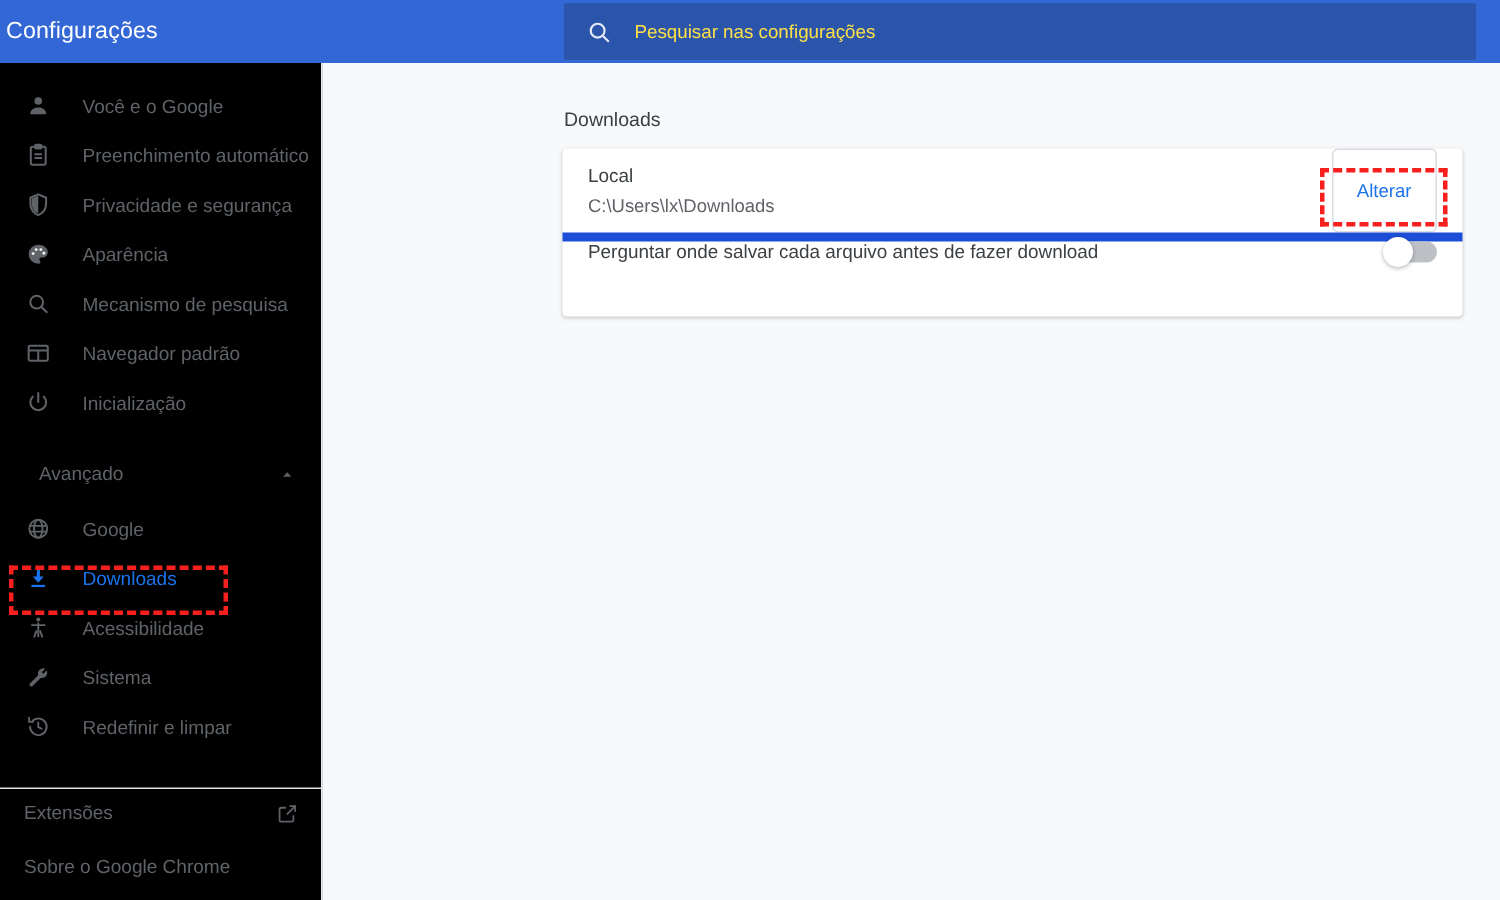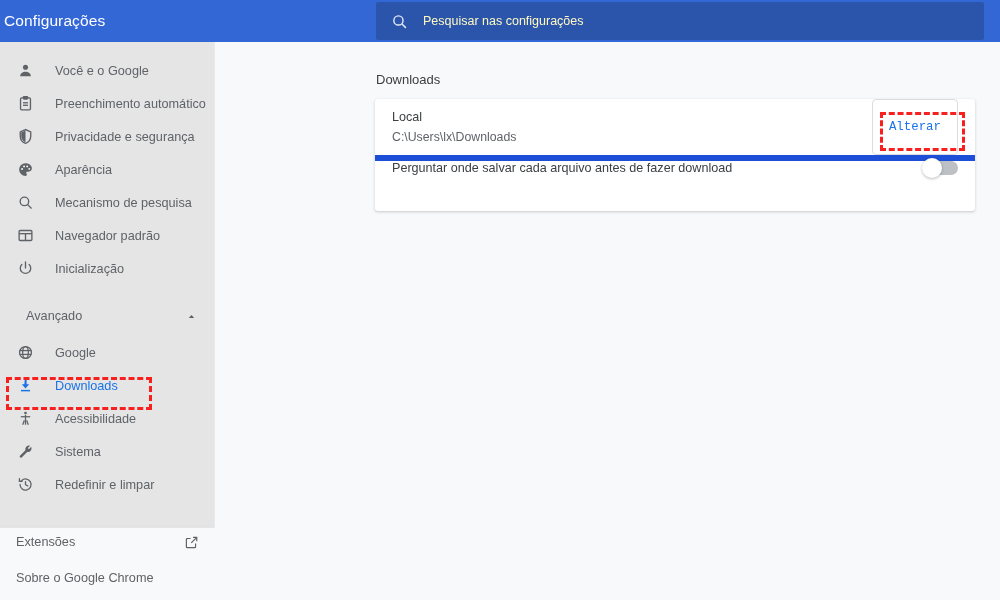--- a/index.html
+++ b/index.html
@@ -26,29 +26,29 @@
   }
   .search-box {
     position: absolute; left: 376px; top: 2px;
     width: 608px; height: 38px;
     background: #2b55ab;
     border-radius: 2px;
     display: flex; align-items: center;
   }
   .search-icon { margin-left: 15px; display: flex; align-items: center; }
   .search-placeholder {
-    color: #fef9c3; font-size: 12.5px;
+    color: #fde047; font-size: 12.5px;
     margin-left: 15px; white-space: nowrap;
   }
 
   
   .sidebar {
     position: absolute; left: 0; top: 42px;
-    width: 215px; height: 486px;
-    background: #e5e5e5;
+    width: 215px; height: 558px;
+    background: #000000;
     border-right: 1px solid #e8eaed;
     text-align: right;
   }
   .nav-item {
     position: relative;
     display: flex; align-items: center;
     height: 33px;
     padding-left: 14px;
     cursor: pointer;
   }
@@ -126,21 +126,21 @@
   .row-label { font-size: 12.6px; color: #3c4043; line-height: 18px; }
   .row-sub { font-size: 12.3px; color: #5f6368; line-height: 18px; margin-top: 2px; }
   .row-single { font-size: 12.6px; color: #3c4043; }
   .spacer { flex: 1; }
   .btn-change {
     background: #ffffff;
     border: 1px solid #dadce0;
     border-radius: 4px;
     color: #1a73e8;
     font-size: 12.4px;
-    font-family: Liberation Mono, monospace;
+    font-family: Liberation Sans, sans-serif;
     padding: 7px 16px;
     cursor: pointer;
     white-space: nowrap;
   }
   .toggle {
     width: 34px; height: 14px;
     background: #bdc1c6;
     border-radius: 7px;
     position: relative;
     cursor: pointer;

